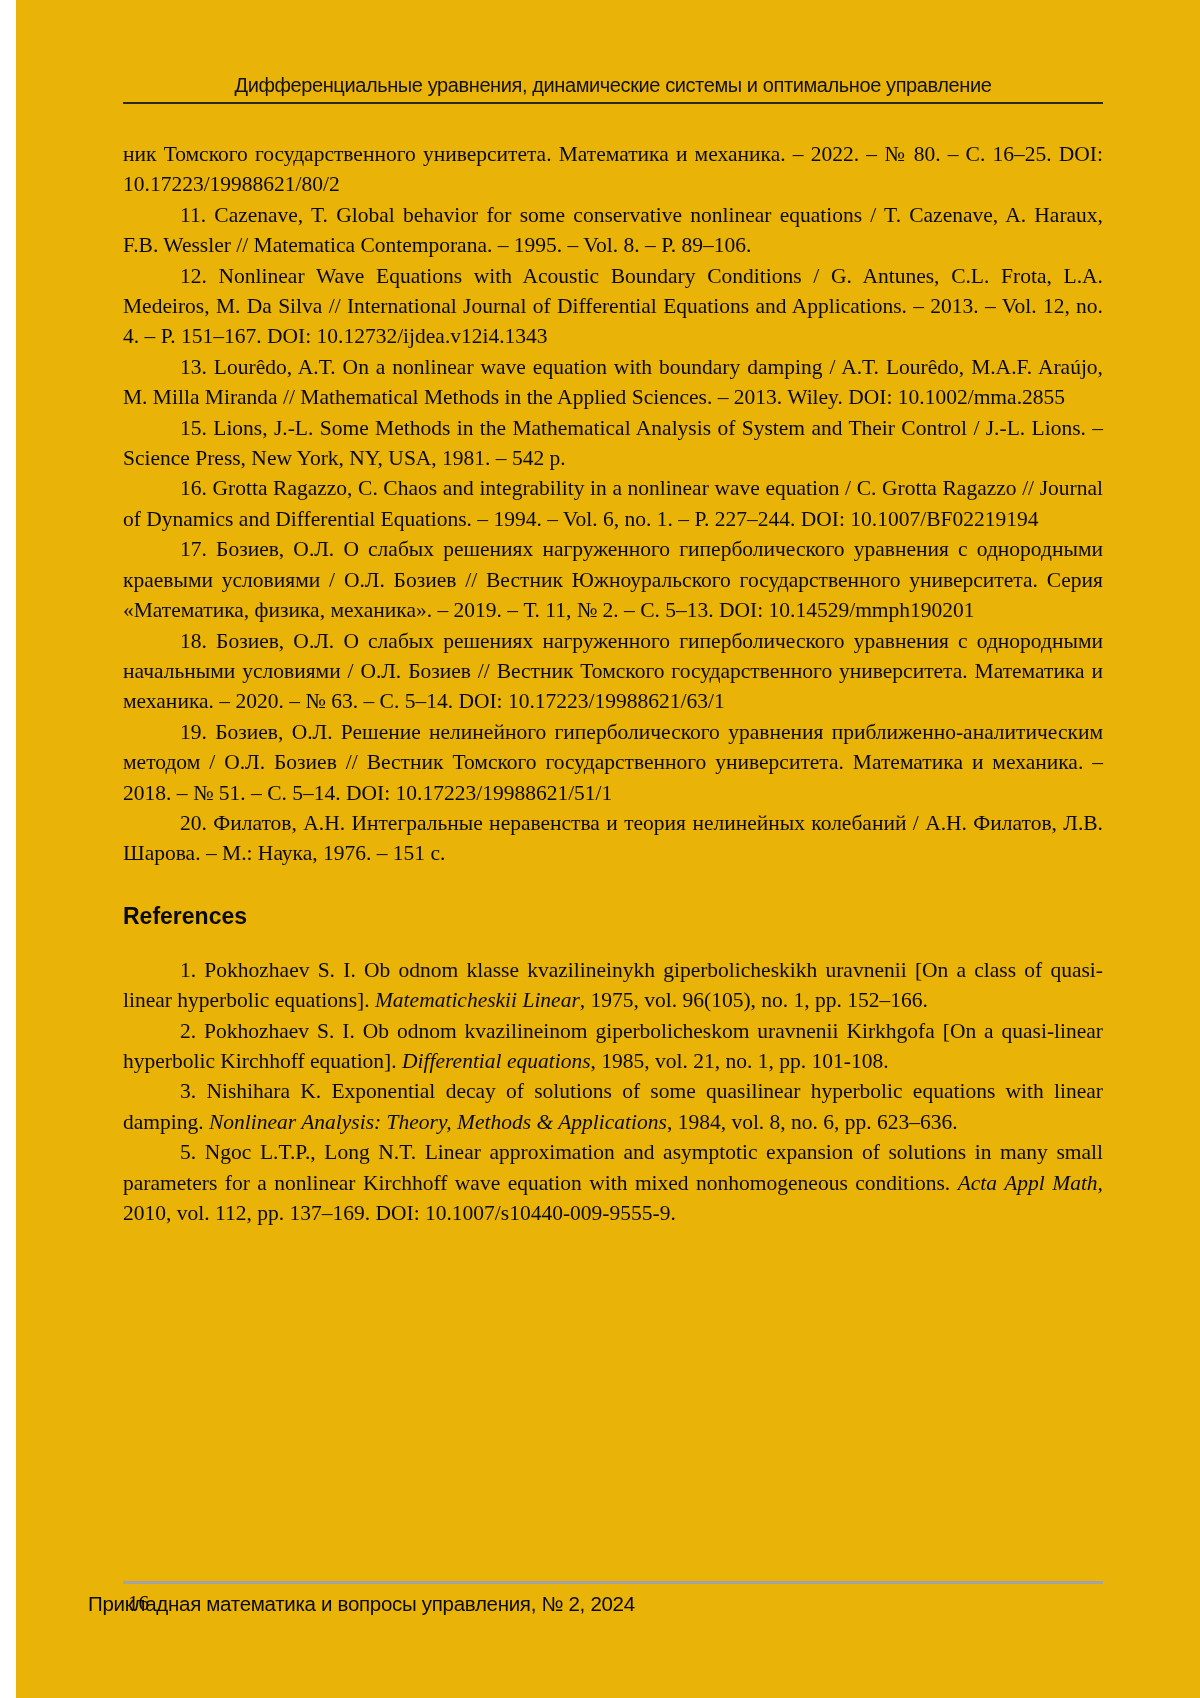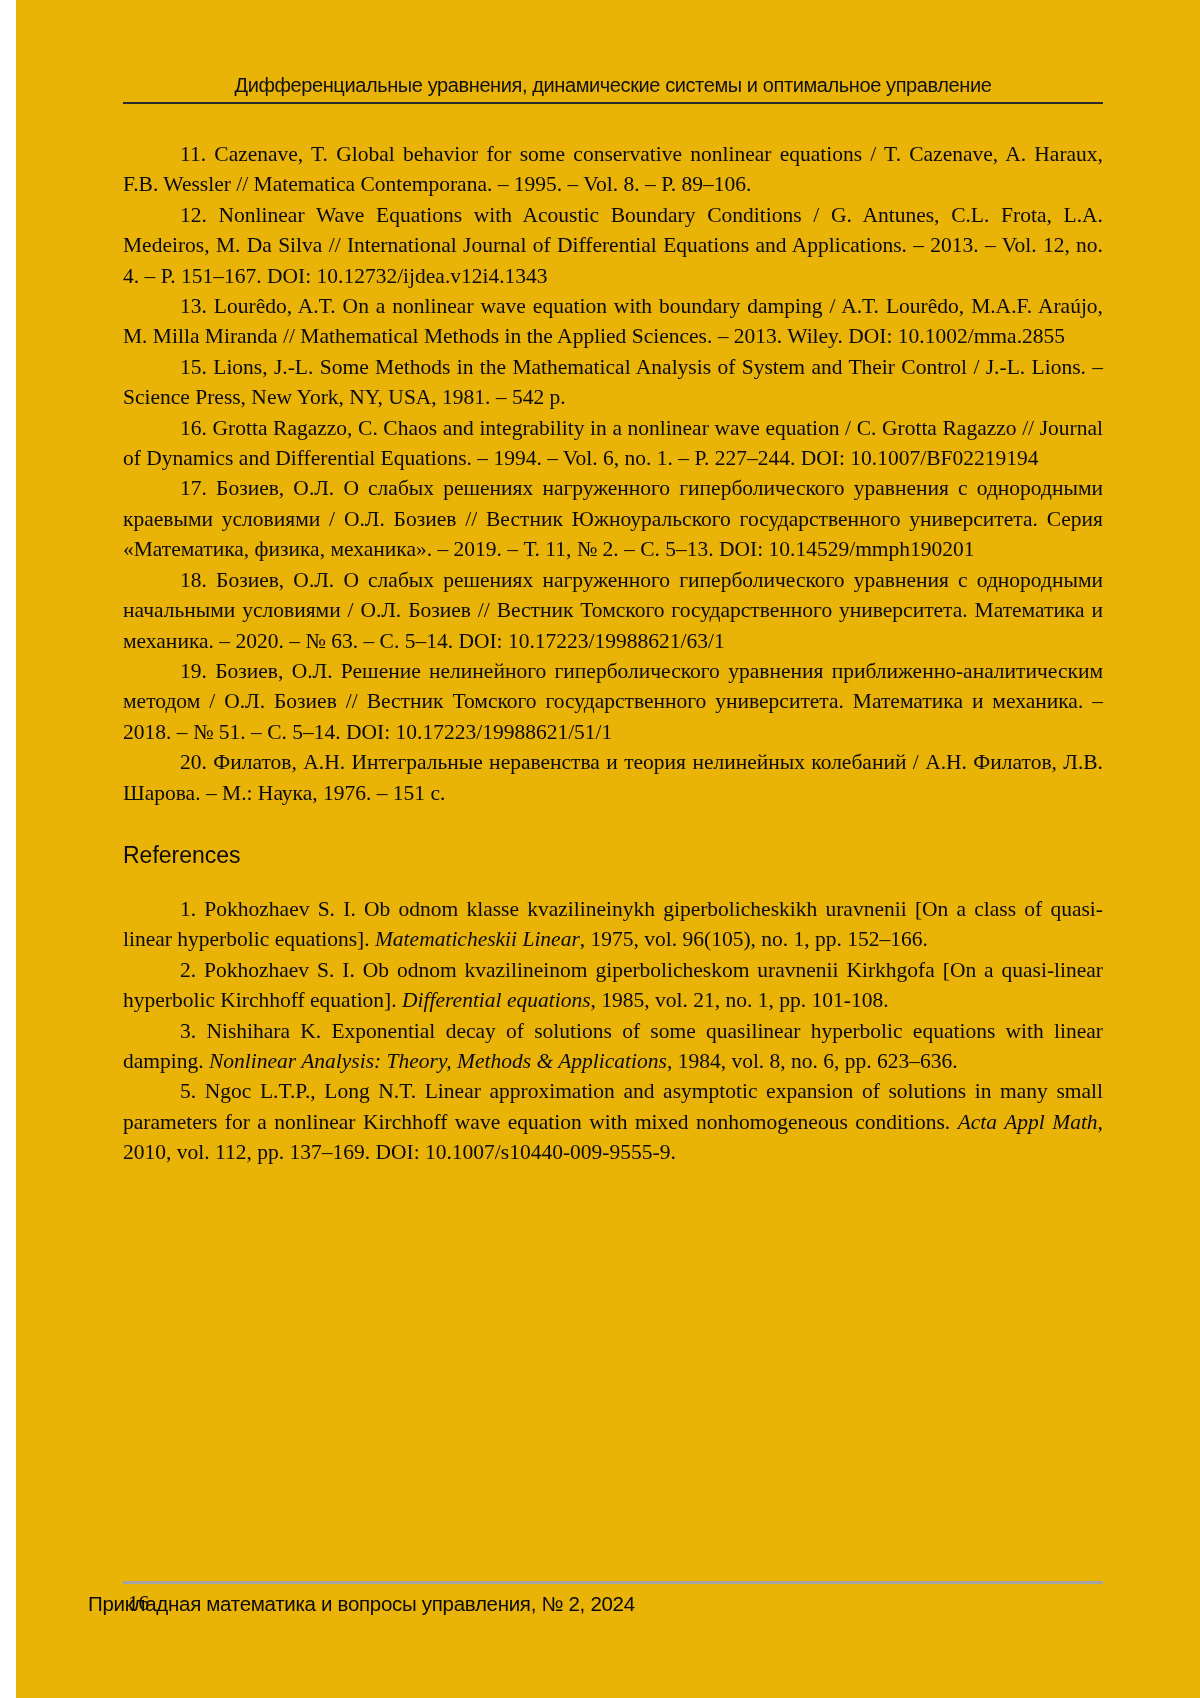--- a/index.html
+++ b/index.html
@@ -15,21 +15,21 @@
     padding-bottom:5px;border-bottom:2px solid #2a2a2a;
   }
   .content{
     position:absolute;left:107px;top:139px;width:980px;
     font-size:21.5px;line-height:30.4px;text-align:justify;color:#0a0a0a;
   }
   .content p{margin:0;text-indent:57px;}
   .content p.noindent{text-indent:0;}
   .it{font-style:italic;}
   .refs-heading{
-    font-family:"Liberation Sans",sans-serif;font-weight:400;
+    font-family:"Liberation Sans",sans-serif;font-weight:700;
     font-size:23px;line-height:28px;margin:33px 0 25px 0;
     text-align:left;text-indent:0;color:#0a0a0a;
   }
   .footer{
     position:absolute;left:107px;top:1581px;width:980px;
     border-top:3px solid #a3a3a3;padding-top:6px;height:40px;
   }
   .page-num{
     position:absolute;left:5px;top:7px;
     font-family:"Liberation Serif",serif;font-size:21px;color:#0a0a0a;
@@ -43,20 +43,21 @@
 <body>
 
 <div class="page">
 
   <div class="running-head">
     <span>Дифференциальные уравнения, динамические системы и оптимальное управление</span>
   </div>
 
   <div class="content">
     <div>
+        <p class="noindent"><span>ник Томского государственного университета. Математика и механика. – 2022. – № 80. – С. 16–25. DOI: 10.17223/19988621/80/2</span></p>
         <p><span>11. Cazenave, T. Global behavior for some conservative nonlinear equations / T. Cazenave, A. Haraux, F.B. Wessler // Matematica Contemporana. – 1995. – Vol. 8. – P. 89–106.</span></p>
         <p><span>12. Nonlinear Wave Equations with Acoustic Boundary Conditions / G. Antunes, C.L. Frota, L.A. Medeiros, M. Da Silva // International Journal of Differential Equations and Applications. – 2013. – Vol. 12, no. 4. – P. 151–167. DOI: 10.12732/ijdea.v12i4.1343</span></p>
         <p><span>13. Lourêdo, A.T. On a nonlinear wave equation with boundary damping / A.T. Lourêdo, M.A.F. Araújo, M. Milla Miranda // Mathematical Methods in the Applied Sciences. – 2013. Wiley. DOI: 10.1002/mma.2855</span></p>
         <p><span>15. Lions, J.-L. Some Methods in the Mathematical Analysis of System and Their Control / J.-L. Lions. – Science Press, New York, NY, USA, 1981. – 542 p.</span></p>
         <p><span>16. Grotta Ragazzo, C. Chaos and integrability in a nonlinear wave equation / C. Grotta Ragazzo // Journal of Dynamics and Differential Equations. – 1994. – Vol. 6, no. 1. – P. 227–244. DOI: 10.1007/BF02219194</span></p>
         <p><span>17. Бозиев, О.Л. О слабых решениях нагруженного гиперболического уравнения с однородными краевыми условиями / О.Л. Бозиев // Вестник Южноуральского государственного университета. Серия «Математика, физика, механика». – 2019. – Т. 11, № 2. – С. 5–13. DOI: 10.14529/mmph190201</span></p>
         <p><span>18. Бозиев, О.Л. О слабых решениях нагруженного гиперболического уравнения с однородными начальными условиями / О.Л. Бозиев // Вестник Томского государственного университета. Математика и механика. – 2020. – № 63. – С. 5–14. DOI: 10.17223/19988621/63/1</span></p>
         <p><span>19. Бозиев, О.Л. Решение нелинейного гиперболического уравнения приближенно-аналитическим методом / О.Л. Бозиев // Вестник Томского государственного университета. Математика и механика. – 2018. – № 51. – С. 5–14. DOI: 10.17223/19988621/51/1</span></p>
         <p><span>20. Филатов, А.Н. Интегральные неравенства и теория нелинейных колебаний / А.Н. Филатов, Л.В. Шарова. – М.: Наука, 1976. – 151 с.</span></p>
       </div>

